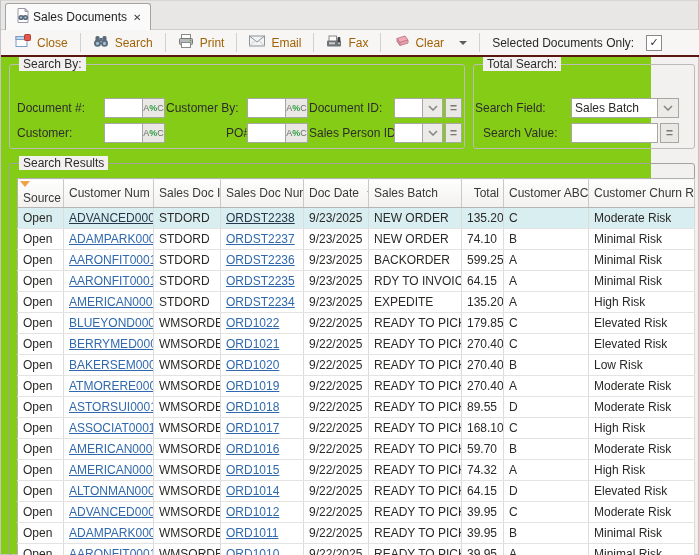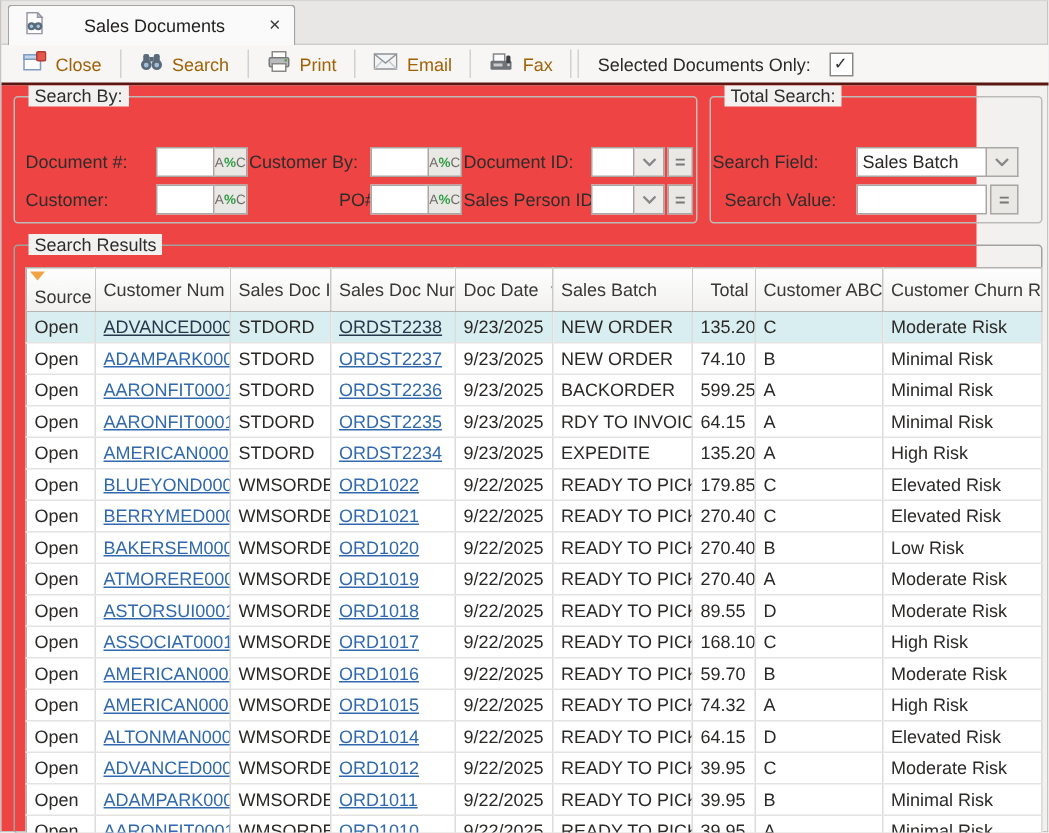--- a/index.html
+++ b/index.html
@@ -3,37 +3,37 @@
 <meta charset="utf-8">
 <style>
   html,body{margin:0;padding:0;}
   body{width:699px;height:555px;overflow:hidden;background:#f2f1f0;
        font-family:"Liberation Sans","DejaVu Sans",sans-serif;font-size:12px;color:#2b2927;}
   .window{position:relative;width:697px;height:553px;border:1px solid #c6c4c2;border-top:1px solid #d8d6d4;}
 
   
   .tabbar{position:absolute;left:0;top:0;width:100%;height:28px;background:#e9e7e6;border-bottom:1px solid #cfcdcb;}
   .tab{position:absolute;left:4px;top:2px;height:26px;background:#fbfafa;border:1px solid #a5a3a1;border-bottom:none;
-       border-radius:3px 3px 0 0;display:flex;align-items:center;padding:0 9px;gap:25px;z-index:2;}
+       border-radius:3px 3px 0 0;display:flex;align-items:center;padding:0 9px;gap:2px;z-index:2;}
   .tab-title{color:#1f1e1d;}
   .tab-close{color:#3c3b3a;font-size:10px;margin-left:4px;cursor:default;}
 
   
   .toolbar{position:absolute;left:0;top:29px;width:100%;height:25px;background:#f7f6f5;
            border-bottom:2px solid #5a1712;display:flex;align-items:center;padding-left:4px;box-sizing:content-box;}
   .tbtn{display:flex;align-items:center;gap:6px;padding:2px 10px;color:#a16207;white-space:nowrap;}
   .tsep{width:1px;height:19px;background:#d3d1cf;margin:0 2px;flex:0 0 auto;}
   .caret{width:0;height:0;border-left:4px solid transparent;border-right:4px solid transparent;
          border-top:4px solid #5f5d5b;margin-left:9px;}
   .tlabel{margin-left:10px;white-space:nowrap;}
   .cb{width:14px;height:14px;background:#fff;border:1px solid #8b8987;margin-left:12px;
       display:flex;align-items:center;justify-content:center;font-size:11px;font-weight:bold;color:#2e2d2c;}
 
   
-  .main{position:absolute;left:0;top:56px;width:650px;height:497px;background:#ef4444;}
+  .main{position:absolute;left:0;top:56px;width:650px;height:497px;background:#84cc16;}
   .group{position:absolute;border:1px solid #bdbbb8;border-radius:3px;}
   .group.results{border-color:#a3a19e;}
   .glabel{position:absolute;top:-8px;left:9px;background:#f2f1f0;padding:0 4px;color:#2f2d2b;white-space:nowrap;}
 
   .flabel{position:absolute;color:#2f2d2b;white-space:nowrap;}
   .txt{position:absolute;height:20px;border:1px solid #a9a7a4;background:#fff;box-sizing:border-box;
        font:12px "Liberation Sans",sans-serif;padding:0 3px;outline:none;}
   .wbtn{position:absolute;height:20px;width:22px;box-sizing:border-box;border:1px solid #a9a7a4;border-left:none;
         background:#eae8e5;display:flex;align-items:center;justify-content:center;font-size:9px;cursor:default;}
   .wbtn .ac{color:#6e6c69;}
@@ -144,20 +144,31 @@
           <rect x="3" y="1" width="7.5" height="5.5" fill="#fbfbfb" stroke="#85878a"></rect>
           <rect x="1" y="5.5" width="14" height="6" rx="1" fill="#6f7377"></rect>
           <rect x="11.5" y="2" width="2.8" height="5" rx="1" fill="#3c3f42"></rect>
           <rect x="3" y="7.3" width="6" height="2" fill="#caccce"></rect>
           <circle cx="13" cy="8.3" r="0.9" fill="#d2d4d6"></circle>
         </svg>
       </span>
       <span>Fax</span>
     </div>
     <div class="tsep"></div>
+    <div class="tbtn">
+      <span>
+        <svg width="16" height="12" viewBox="0 0 16 12">
+          <path d="M4 3.5 L12 1 L15 5 L7 7.5 Z" fill="#f2aab6" stroke="#c27f8d"></path>
+          <path d="M4 3.5 L7 7.5 L7 10.5 L4 6.5 Z" fill="#d98f9d" stroke="#c27f8d"></path>
+          <path d="M7 7.5 L15 5 L15 8 L7 10.5 Z" fill="#e89fae" stroke="#c27f8d"></path>
+        </svg>
+      </span>
+      <span>Clear</span>
+      <span class="caret"></span>
+    </div>
     <div class="tsep"></div>
     <span class="tlabel">Selected Documents Only:</span>
     <span class="cb" id="selected-only-checkbox">✓</span>
   </div>
 
   <div class="main">
 
     <div class="group" style="left:8px;top:7px;width:454px;height:83px;">
       <span class="glabel">Search By:</span>
     </div>

